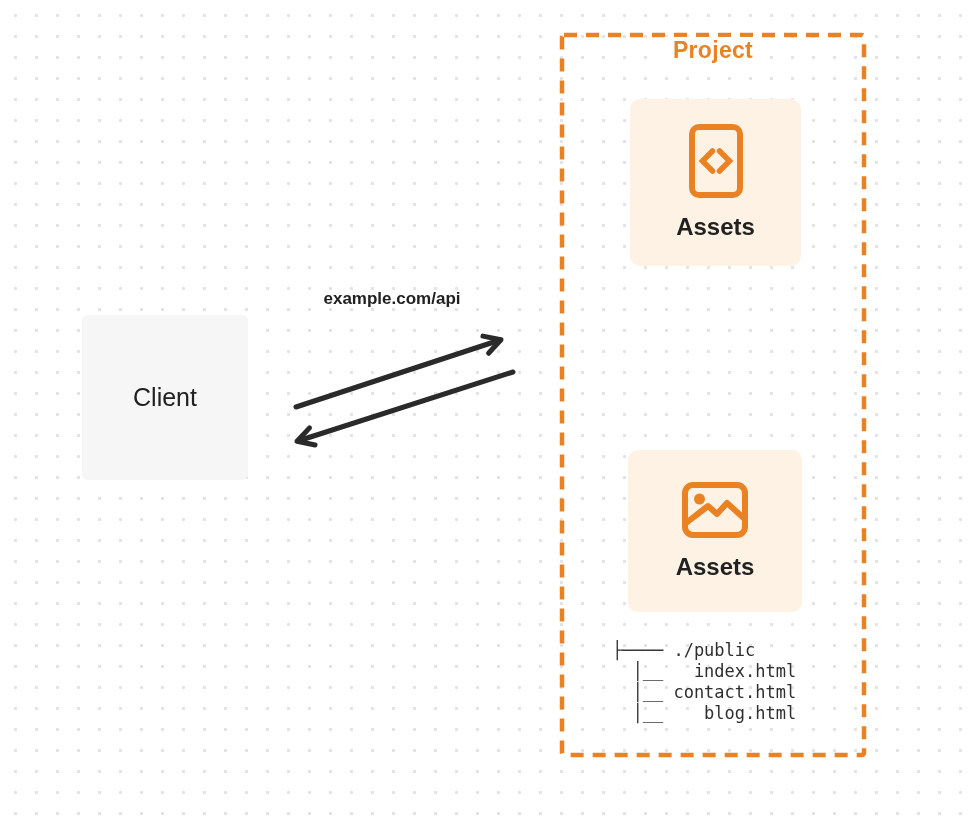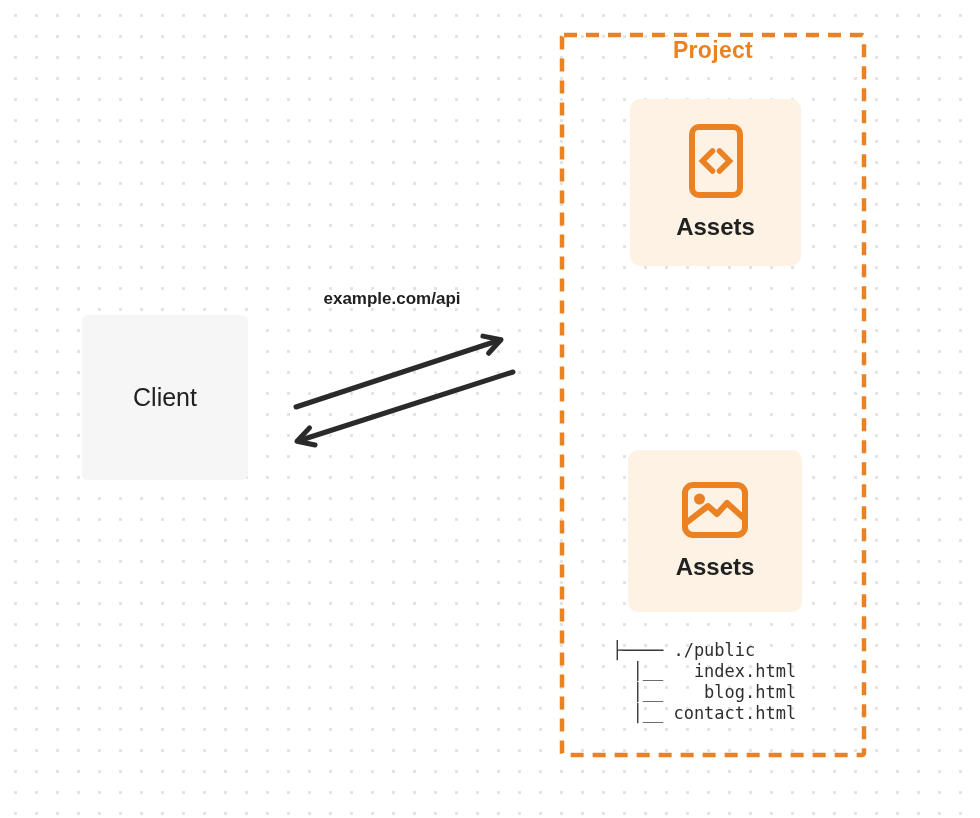--- a/index.html
+++ b/index.html
@@ -128,15 +128,15 @@
       </defs>
       <g clip-path="url(#imgclip)">
         <path d="M0,44 L26,24 L35,32 L45,21 L66,40" fill="none" stroke="#EA8224" stroke-width="6" stroke-linejoin="round"></path>
       </g>
       <circle cx="17.5" cy="17" r="5.5" fill="#EA8224"></circle>
       <rect x="3" y="3" width="60" height="50" rx="8" fill="none" stroke="#EA8224" stroke-width="6"></rect>
     </svg>
     <div class="card-label">Assets</div>
   </div>
 
-  <pre class="file-tree"><div>├──── ./public</div><div>  │__   index.html</div><div>  │__    blog.html</div><div>  │__ contact.html</div></pre>
+  <pre class="file-tree"><div>├──── ./public</div><div>  │__   index.html</div><div>  │__ contact.html</div><div>  │__    blog.html</div></pre>
 
 </div>
 
 </body></html>

